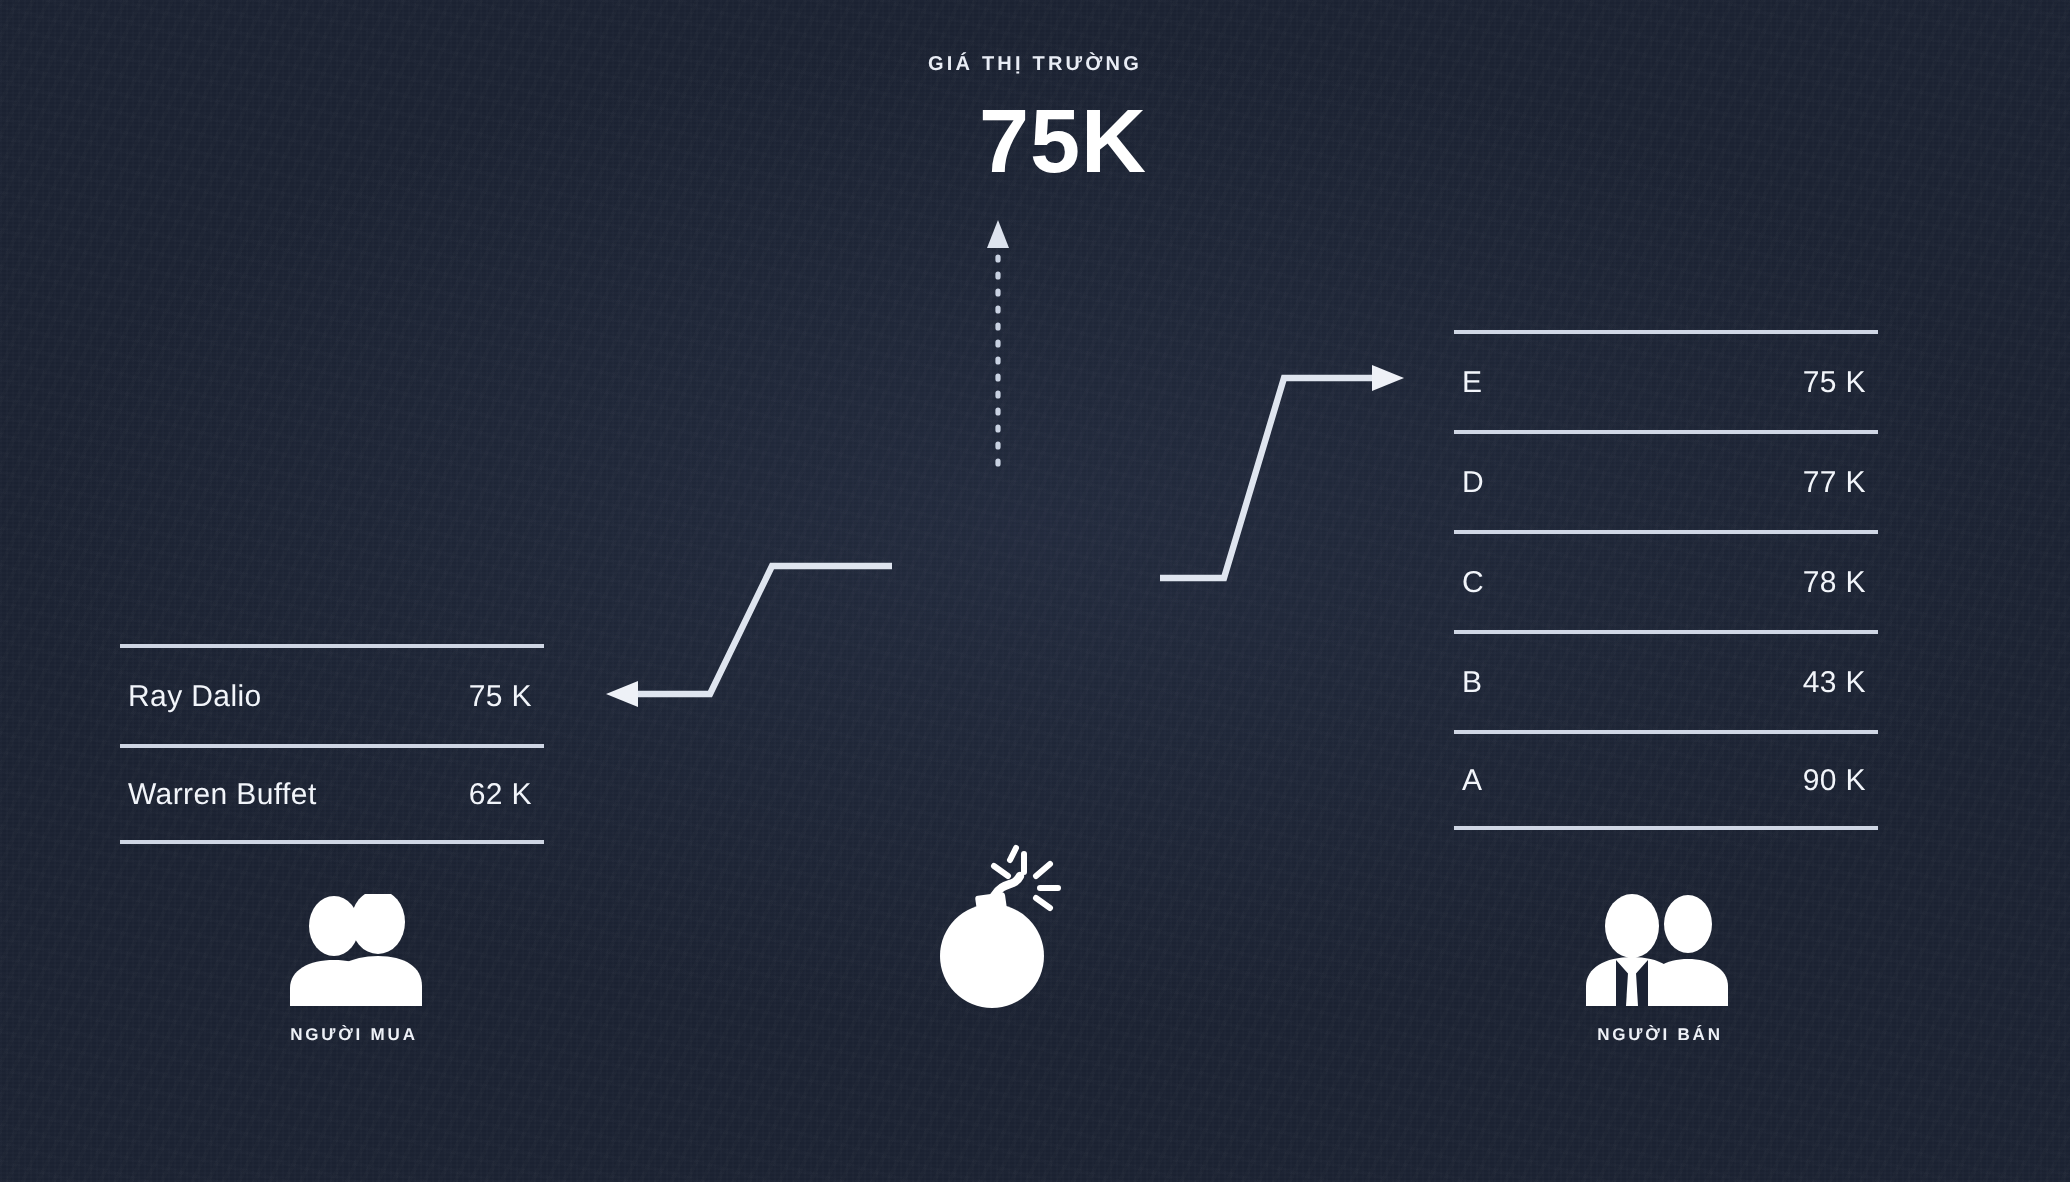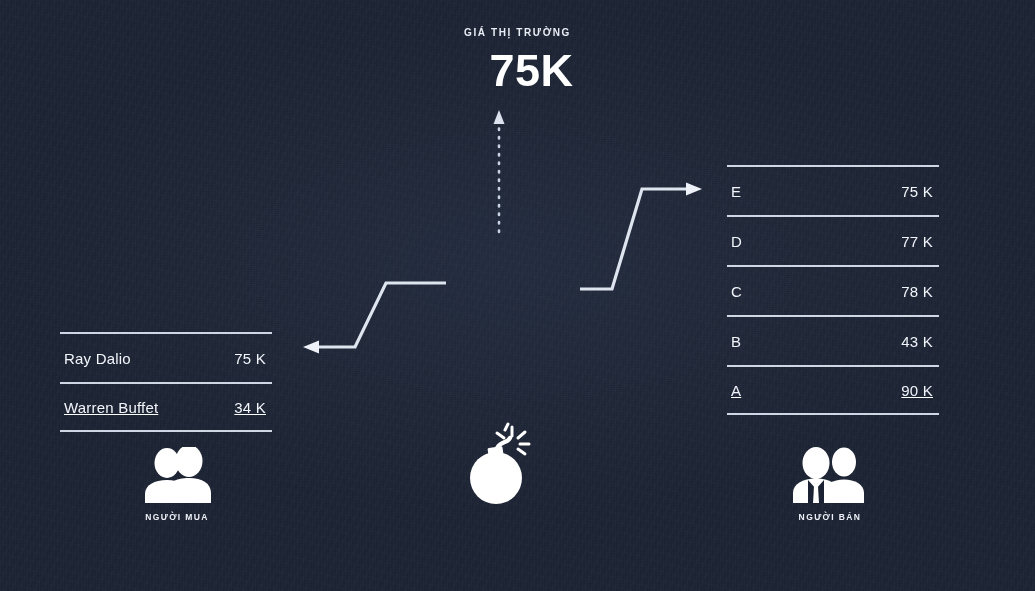--- a/index.html
+++ b/index.html
@@ -64,38 +64,36 @@
     display: flex;
     align-items: center;
     justify-content: space-between;
     border-top: 2px solid #cfd6e4;
     height: 50px;
     padding: 0 6px 0 4px;
     box-sizing: border-box;
   }
   .price-table .row:last-child {
     border-bottom: 2px solid #cfd6e4;
-    text-decoration: underline;
   }
   .price-table .name {
     font-size: 15px;
     color: #f2f5fa;
     letter-spacing: 0.2px;
   }
   .price-table .val {
     font-size: 15px;
     color: #f2f5fa;
     letter-spacing: 0.2px;
   }
 
   #buyers-table {
     left: 60px;
     top: 322px;
     width: 212px;
-    margin-top: 10px;
   }
   #sellers-table {
     left: 727px;
     top: 165px;
     width: 212px;
   }
   #sellers-table .row .name { font-weight: 400; }
 
   
   .actor {
@@ -154,21 +152,21 @@
     </g>
   </svg>
 
   <div id="buyers-table" class="price-table">
     <div class="row">
       <span class="name">Ray Dalio</span>
       <span class="val">75 K</span>
     </div>
     <div class="row">
       <span class="name">Warren Buffet</span>
-      <span class="val">34 K</span>
+      <span class="val">62 K</span>
     </div>
   </div>
 
   <div id="sellers-table" class="price-table">
     <div class="row">
       <span class="name">E</span>
       <span class="val">75 K</span>
     </div>
     <div class="row">
       <span class="name">D</span>

